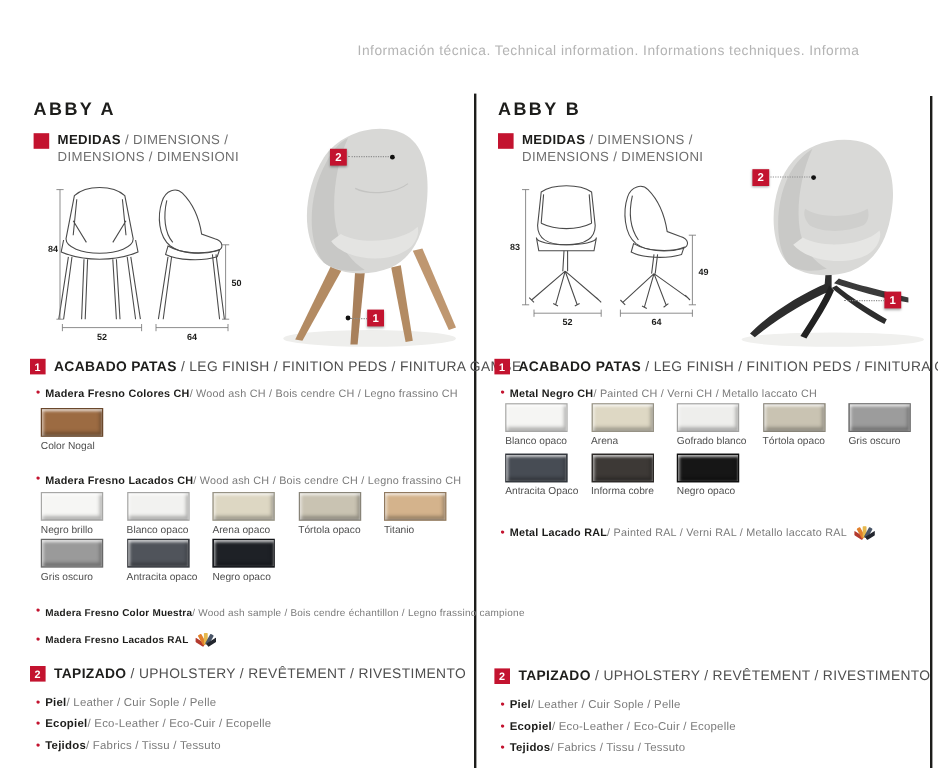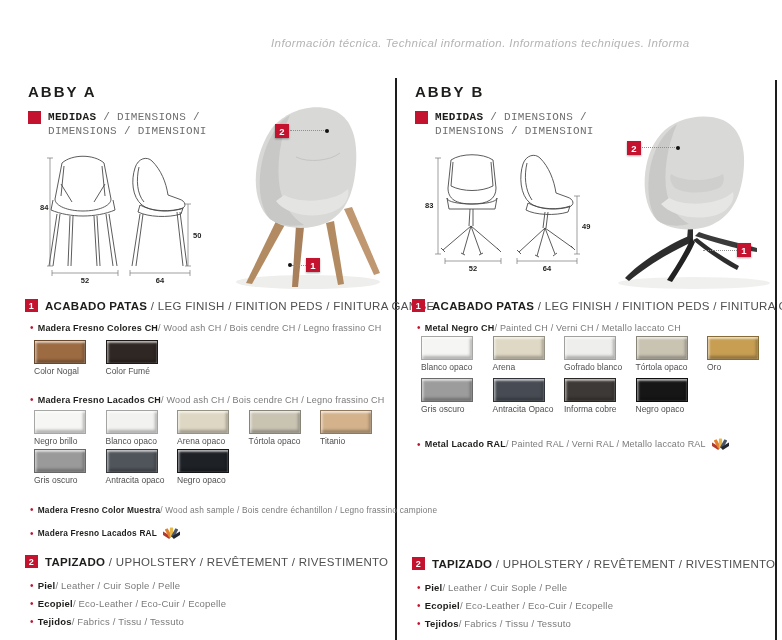--- a/index.html
+++ b/index.html
@@ -1,27 +1,27 @@
 <!DOCTYPE html>
 <html style="--accent: #c3132f;"><head>
 <meta charset="utf-8">
 <style>
   html,body{margin:0;padding:0;background:#fff;}
   #page{position:relative;width:782px;height:640px;background:#ffffff;overflow:hidden;
         font-family:"Liberation Sans", sans-serif;color:#1d1d1b;}
   .abs{position:absolute;}
   
-  .top-header{position:absolute;left:271px;top:37px;font-size:11.5px;letter-spacing:.4px;
-              color:#b4b4b4;white-space:nowrap;font-style:italic;}
+  .top-header{position:absolute;left:298px;top:37px;font-size:11.5px;letter-spacing:.4px;
+              color:#b4b4b4;white-space:nowrap;}
   
   .vline{position:absolute;background:#1d1d1b;}
   
   .prod-title{position:absolute;font-size:15px;font-weight:bold;letter-spacing:2px;color:#1d1d1b;}
   
-  .medidas{position:absolute;display:flex;gap:7px;font-family:Liberation Mono, monospace;}
+  .medidas{position:absolute;display:flex;gap:7px;}
   .red-sq{width:13px;height:13px;background:var(--accent,#c3132f);flex:0 0 auto;margin-top:1px;}
   .medidas-text{font-size:11px;line-height:14px;letter-spacing:.3px;}
   .b{font-weight:bold;color:#1d1d1b;}
   .g{color:#6e6e6e;}
   
   .sec-head{position:absolute;display:flex;align-items:center;gap:7px;font-size:11.5px;letter-spacing:.3px;white-space:nowrap;}
   .num-badge{width:13px;height:13px;background:var(--accent,#c3132f);color:#fff;font-size:9px;
              font-weight:bold;display:flex;align-items:center;justify-content:center;flex:0 0 auto;}
   .sec-head .rest{color:#4f4f4f;}
   
@@ -126,24 +126,20 @@
   <div class="bullet" style="left:30px;top:322px;">
     <span class="dot">•</span>
     <span class="b">Madera Fresno Colores CH</span>
       <span class="g"> / Wood ash CH / Bois cendre CH / Legno frassino CH</span>
   </div>
 
   <div class="sw-grid h39" style="left:34px;top:340px;width:240px;align-items:center;">
       <div class="sw-item">
         <div class="sw-chip" style="background-color: rgb(156, 107, 66);"></div>
         <div class="sw-label">Color Nogal</div>
-      </div>
-      <div class="sw-item">
-        <div class="sw-chip" style="background-color: rgb(47, 39, 35);"></div>
-        <div class="sw-label">Color Fumé</div>
       </div>
     </div>
 
   <div class="bullet" style="left:30px;top:394px;">
     <span class="dot">•</span>
     <span class="b">Madera Fresno Lacados CH</span>
       <span class="g"> / Wood ash CH / Bois cendre CH / Legno frassino CH</span>
   </div>
 
   <div class="sw-grid h39" style="left:34px;top:410px;width:360px;">
@@ -307,24 +303,20 @@
       </div>
       <div class="sw-item">
         <div class="sw-chip" style="background-color: rgb(238, 238, 236);"></div>
         <div class="sw-label">Gofrado blanco</div>
       </div>
       <div class="sw-item">
         <div class="sw-chip" style="background-color: rgb(201, 195, 178);"></div>
         <div class="sw-label">Tórtola opaco</div>
       </div>
       <div class="sw-item">
-        <div class="sw-chip" style="background-color: rgb(199, 158, 82);"></div>
-        <div class="sw-label">Oro</div>
-      </div>
-      <div class="sw-item">
         <div class="sw-chip" style="background-color: rgb(156, 156, 156);"></div>
         <div class="sw-label">Gris oscuro</div>
       </div>
       <div class="sw-item">
         <div class="sw-chip" style="background-color: rgb(71, 76, 84);"></div>
         <div class="sw-label">Antracita Opaco</div>
       </div>
       <div class="sw-item">
         <div class="sw-chip" style="background-color: rgb(61, 57, 54);"></div>
         <div class="sw-label">Informa cobre</div>

